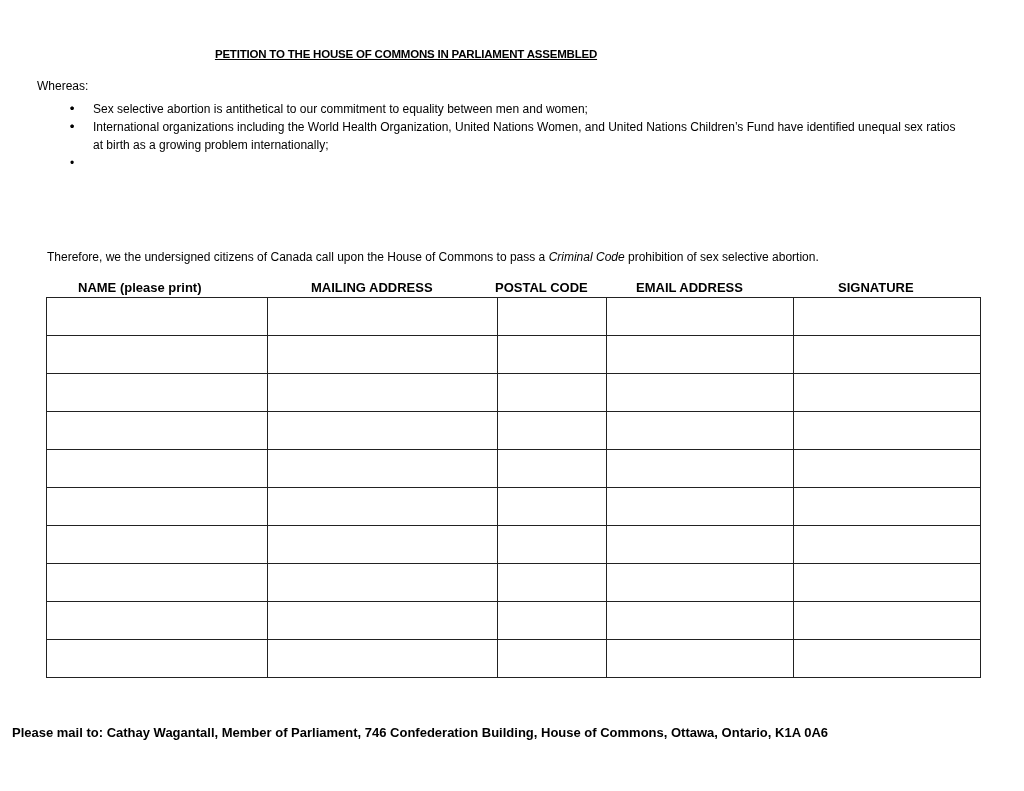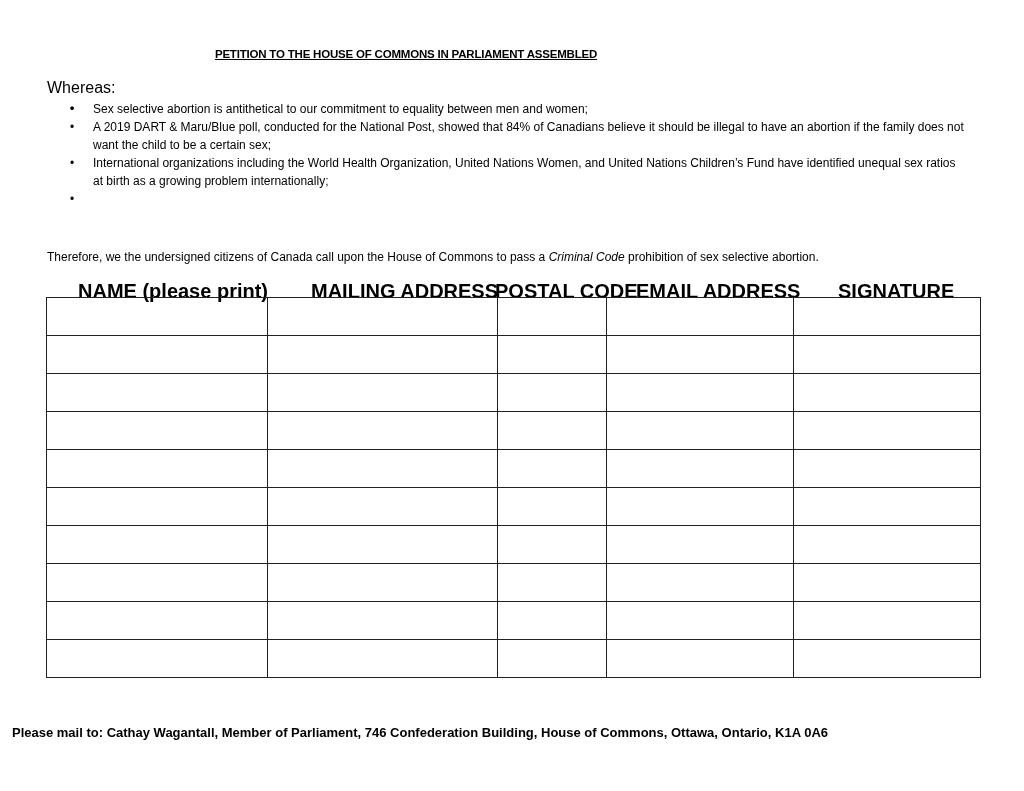--- a/index.html
+++ b/index.html
@@ -1,43 +1,43 @@
 <!DOCTYPE html>
 <html><head>
 <meta charset="utf-8">
 <style>
   html, body { margin:0; padding:0; background:#ffffff; }
   body { width:1024px; height:791px; position:relative; overflow:hidden; color:#000; }
   .title { position:absolute; top:48px; left:0; width:812px; text-align:center;
     font-family:"Liberation Sans", sans-serif; font-weight:bold; font-size:11.5px; text-decoration:underline; letter-spacing:-0.2px; }
-  .whereas { position:absolute; top:79px; left:47px; font-family:"Liberation Sans", sans-serif; font-size:16px; }
+  .whereas { position:absolute; top:79px; left:37px; font-family:"Liberation Sans", sans-serif; font-size:12px; }
   ul.bullets { position:absolute; top:100px; left:47px; margin:0; padding:0; list-style:none; width:920px;
     font-family:"Liberation Sans", sans-serif; font-size:12px; line-height:18px; }
   ul.bullets li { position:relative; padding-left:46px; }
   ul.bullets li .dot { position:absolute; left:23px; top:0; }
   .therefore { position:absolute; top:250px; left:47px; font-family:"Liberation Sans", sans-serif; font-size:12px; white-space:nowrap; }
   .therefore i { font-style:italic;text-align:center; }
   .headers { position:absolute; top:280px; left:46px; width:934px; height:18px;
-    font-family:"Liberation Sans", sans-serif; font-weight:bold; font-size:20px; }
+    font-family:"Liberation Sans", sans-serif; font-weight:bold; font-size:13px; }
   .headers span { position:absolute; top:0; white-space:nowrap; }
   table.sig { position:absolute; top:297px; left:46px; width:934px; border-collapse:collapse; table-layout:fixed; }
   table.sig td { border:1.5px solid #222; height:37px; padding:0; }
   .footer { position:absolute; top:725px; left:0; width:840px; text-align:center;
     font-family:"Liberation Sans", sans-serif; font-weight:bold; font-size:13px; }
 </style>
 </head>
 <body>
 
 <div class="title">PETITION TO THE HOUSE OF COMMONS IN PARLIAMENT ASSEMBLED</div>
 <div class="whereas">Whereas:</div>
 
 <ul class="bullets">
   <li><span class="dot">•</span></li>
   <li><span class="dot">•</span><span>Sex selective abortion is antithetical to our commitment to equality between men and women;</span></li>
-  <li><span class="dot">•</span><span>A 2019 DART &amp; Maru/Blue poll, conducted for the National Post, showed that 84% of Canadians believe it should be illegal to have an abortion if the family does not want the child to be a certain sex;</span></li>
+  <li><span class="dot">•</span></li>
   <li><span class="dot">•</span><span>International organizations including the World Health Organization, United Nations Women, and United Nations Children’s Fund have identified unequal sex ratios at birth as a growing problem internationally;</span></li>
   <li><span class="dot">•</span></li>
 </ul>
 
 <div class="therefore"><span>Therefore, we the undersigned citizens of Canada call upon the House of Commons to pass a </span><i>Criminal Code</i><span> prohibition of sex selective abortion.</span></div>
 
 <div class="headers">
   <span style="left:32px">NAME (please print)</span>
   <span style="left:265px">MAILING ADDRESS</span>
   <span style="left:449px">POSTAL CODE</span>

